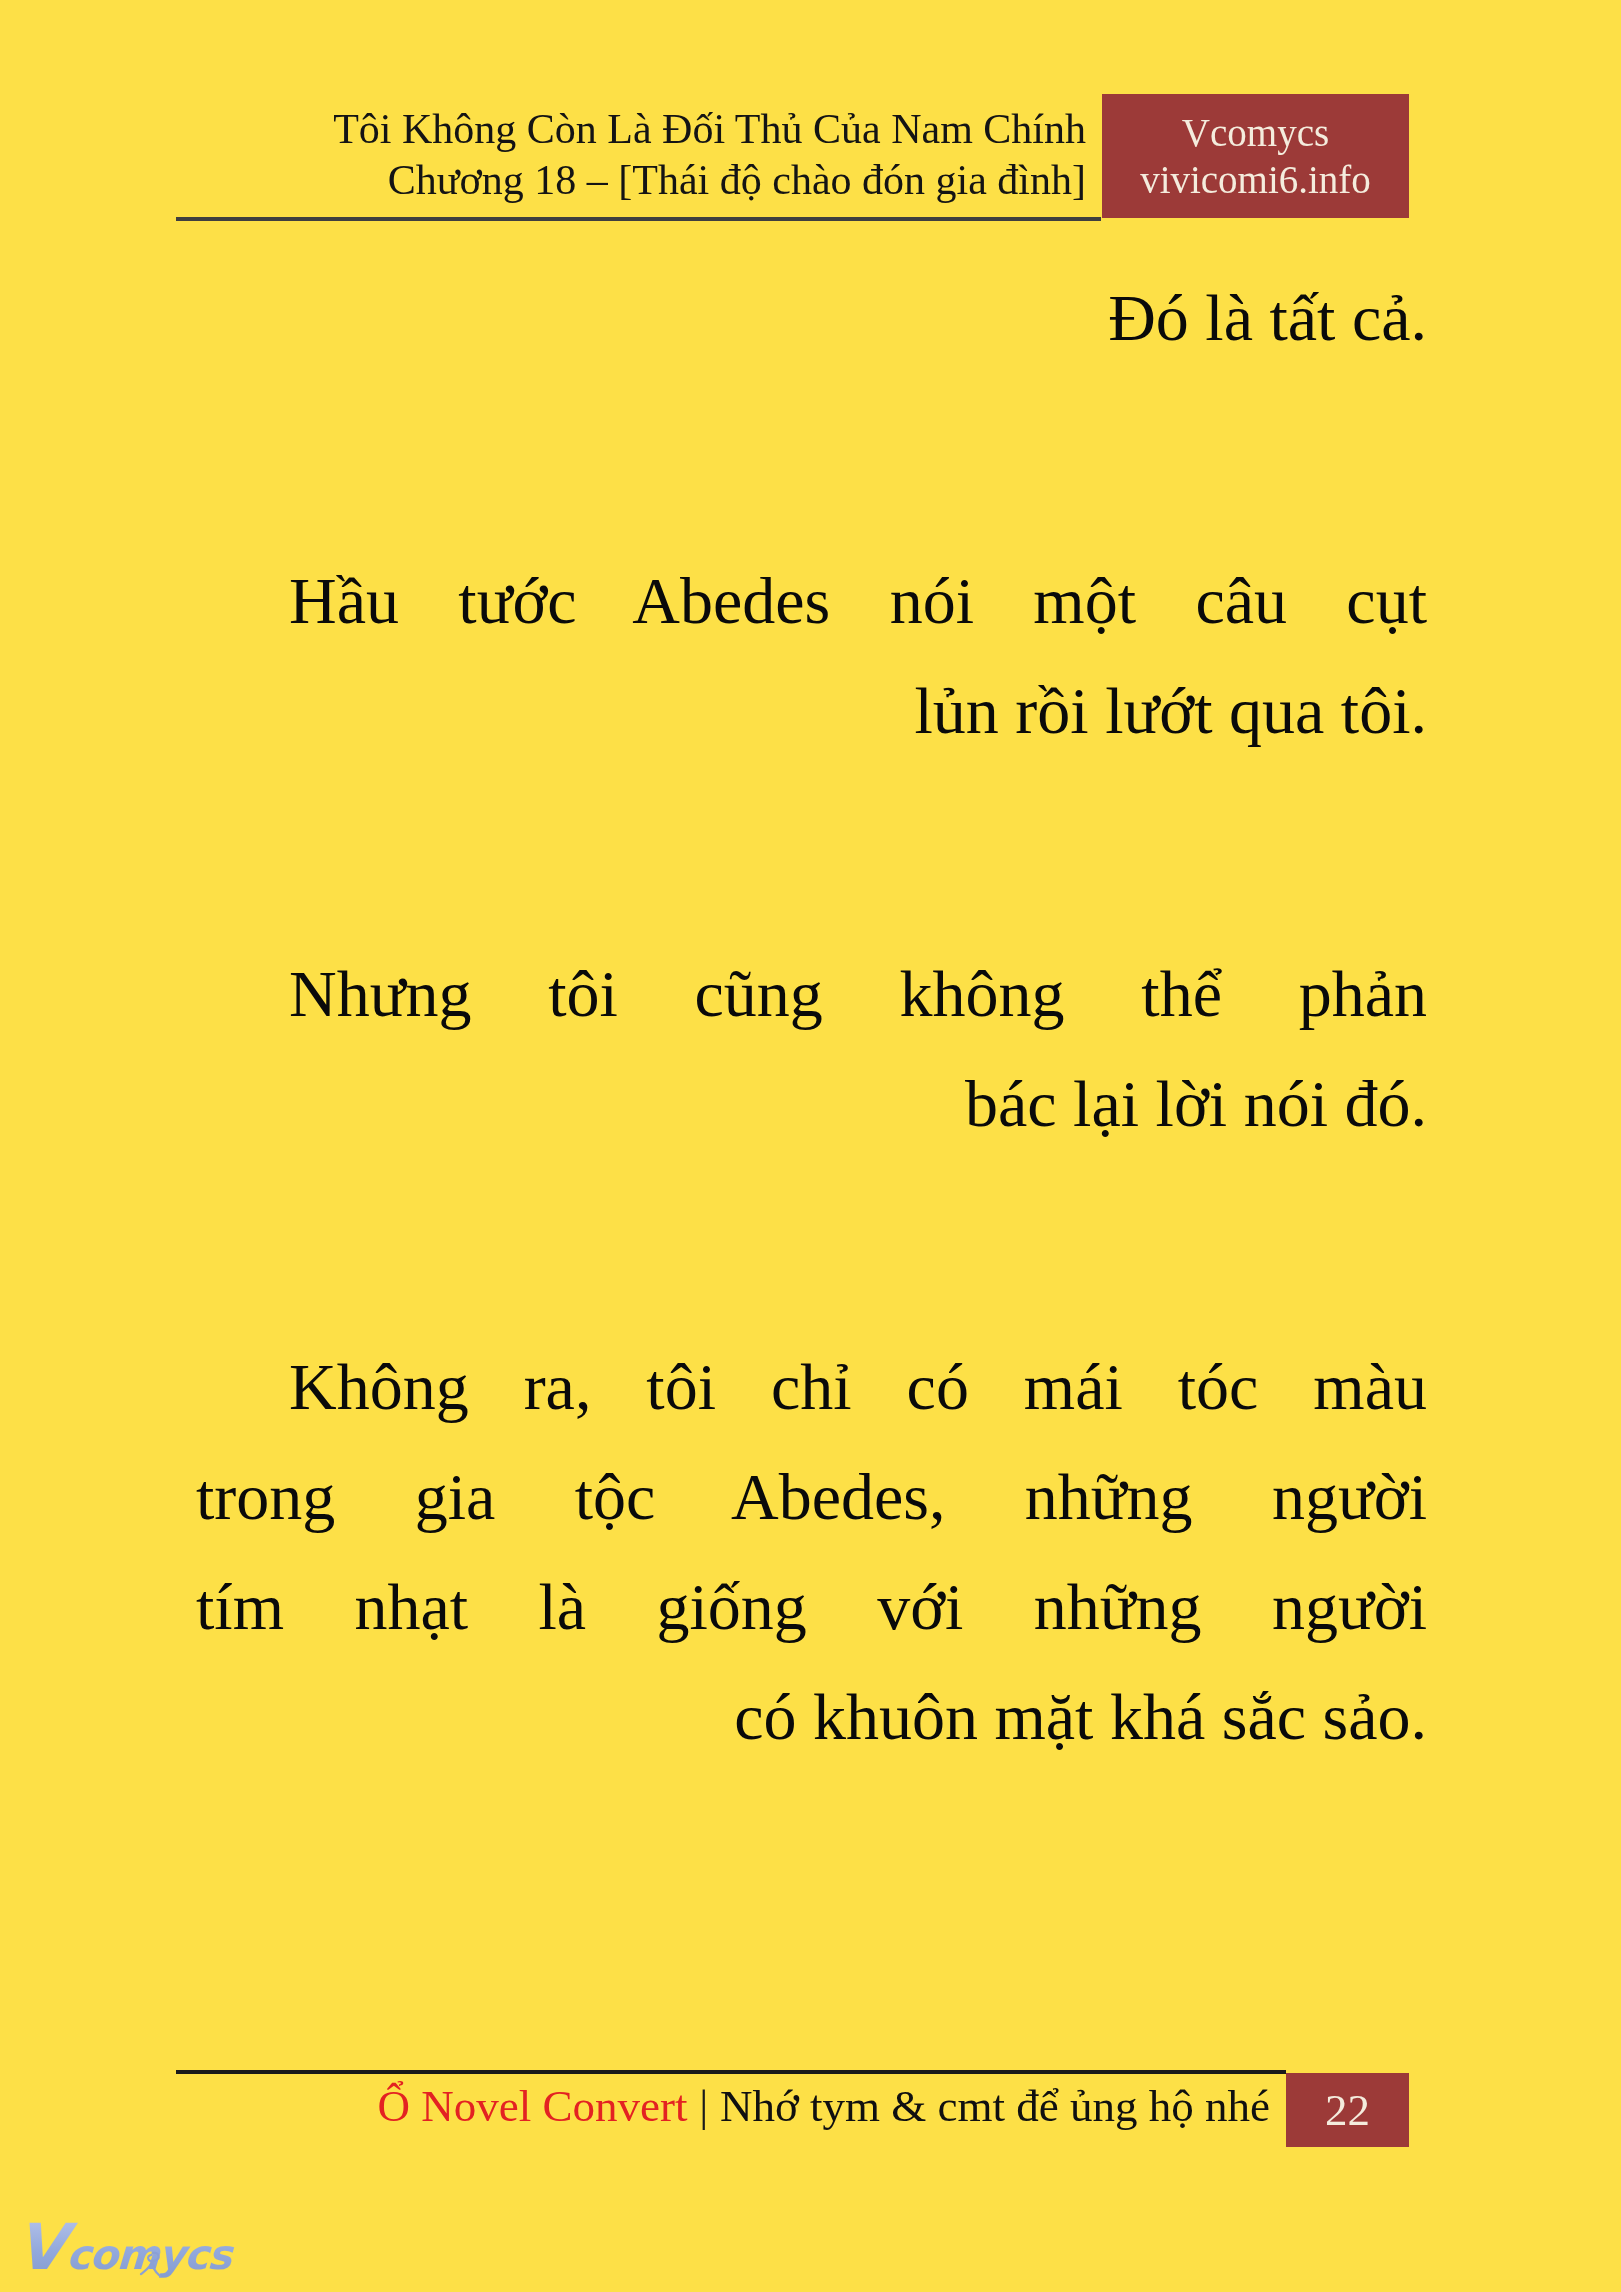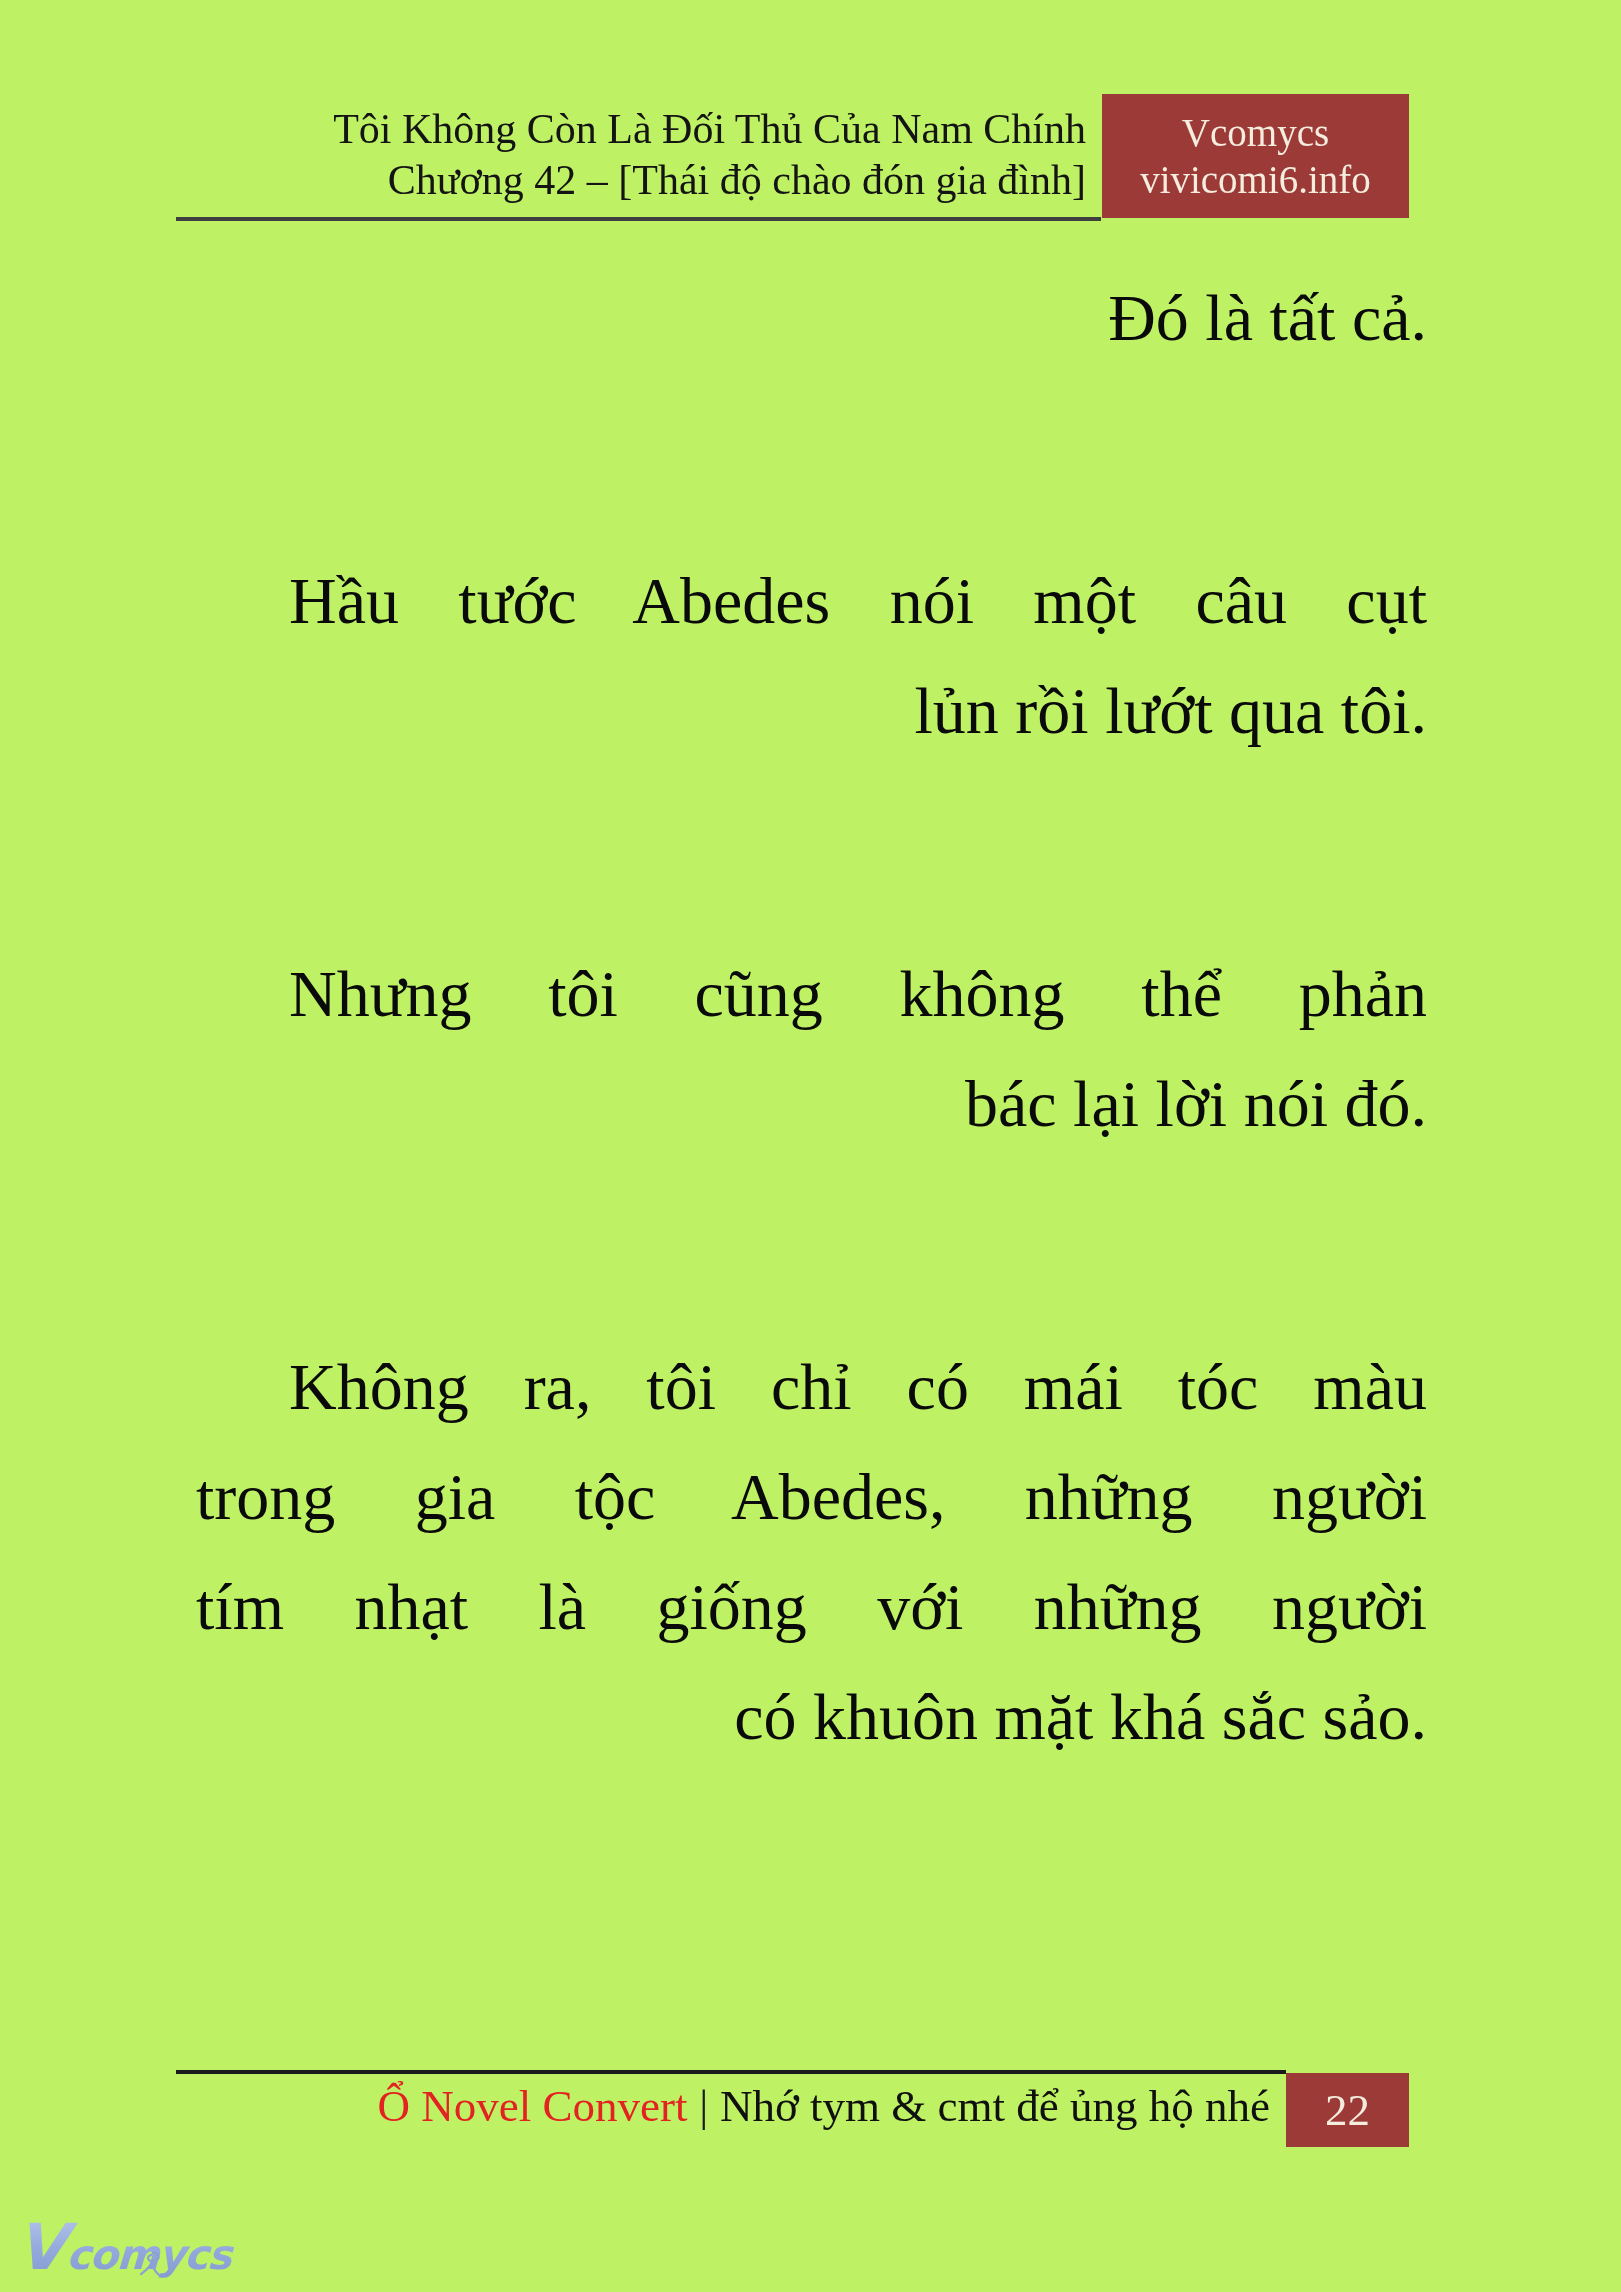--- a/index.html
+++ b/index.html
@@ -1,18 +1,18 @@
 <!DOCTYPE html>
 <html lang="vi" style="--brick: #9c3a38; --cream: #f4ecdd; --accent-red: #e32222; --wm-blue: #8299cf; --wm-blue-light: #b9c6ec;"><head>
 <meta charset="utf-8">
 <style>
   html,body { margin:0; padding:0; background:#ffffff; }
   .page {
     position:relative; width:1621px; height:2293px;
-    background:#bef264; overflow:hidden;
+    background:#fde047; overflow:hidden;
     font-family:"Liberation Serif", serif; color:#0a0a0a;
   }
   
   .header-title {
     position:absolute; left:176px; top:104px; width:910px;
     text-align:right; font-size:42px; line-height:51px; color:#141414;
     white-space:nowrap;
   }
   .header-badge {
     position:absolute; left:1102px; top:94px; width:307px; height:124px;
@@ -67,21 +67,21 @@
   .watermark-text::first-letter { font-size:1.55em; }
   .rose-icon { position:absolute; left:116px; top:39px; }
 </style>
 </head>
 <body>
 
 <div class="page">
 
   <div class="header-title">
     <div class="h-line">Tôi Không Còn Là Đối Thủ Của Nam Chính</div>
-    <div class="h-line">Chương 42 – [Thái độ chào đón gia đình]</div>
+    <div class="h-line">Chương 18 – [Thái độ chào đón gia đình]</div>
   </div>
 
   <div class="header-badge">
     <div>Vcomycs</div>
     <div>vivicomi6.info</div>
   </div>
 
   <div class="header-rule"></div>
 
   <div class="body-text">

